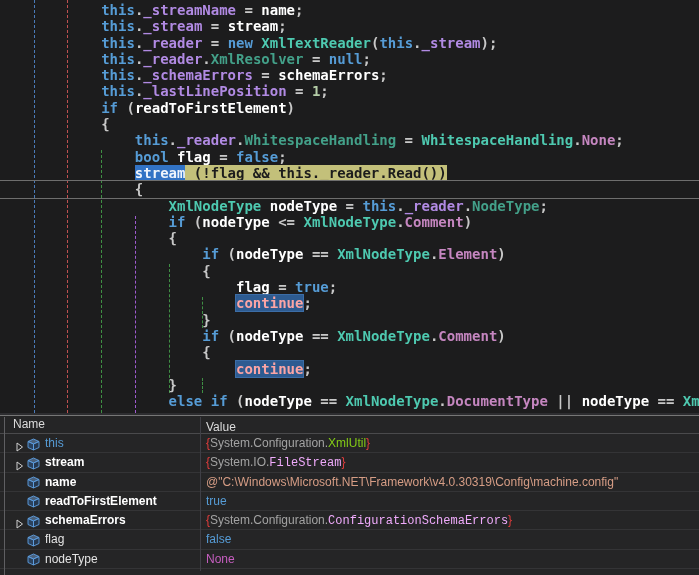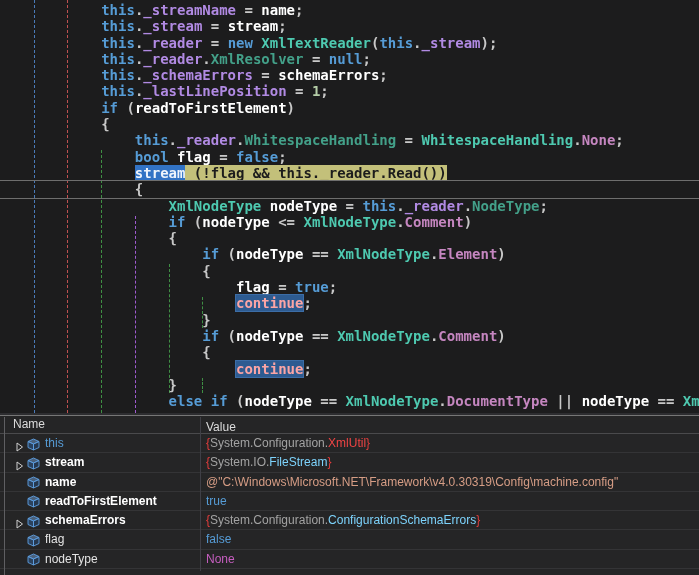--- a/index.html
+++ b/index.html
@@ -42,22 +42,22 @@
   .lrow { position:relative; height:19.3px; line-height:19px; border-bottom:1px solid #343436; cursor:default; }
   .lrow .expander { position:absolute; left:16px; top:4.5px; }
   .lrow .varicon  { position:absolute; left:26px; top:3.5px; }
   .lrow .vname { position:absolute; left:45px; top:0; white-space:pre; }
   .lrow .vval  { position:absolute; left:206px; top:0; white-space:pre; }
   .n-kw { color:#569cd6; }
   .n-pa { color:#ffffff; font-weight:700; }
   .n-lo { color:#e4e4e4; }
   .v-br { color:#e23c3c; }
   .v-ns { color:#a3a3a3; }
-  .v-ty { color:#7dd3fc; }
-  .v-se { color:#ef4444; }
+  .v-ty { color:#f0abfc;font-family:Liberation Mono, monospace; }
+  .v-se { color:#84cc16; }
   .v-st { color:#d69d85; }
   .v-kw { color:#569cd6; }
   .v-en { color:#c65ec0; }
 </style>
 </head>
 <body>
 
 <div id="app">
 
   <div id="editor">

